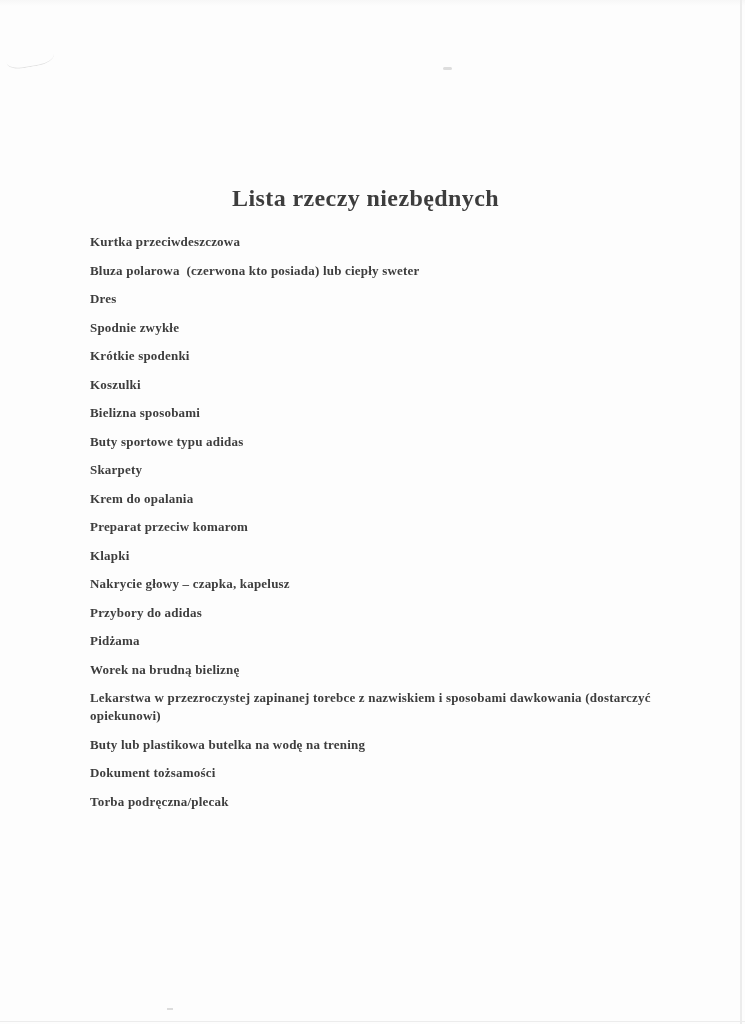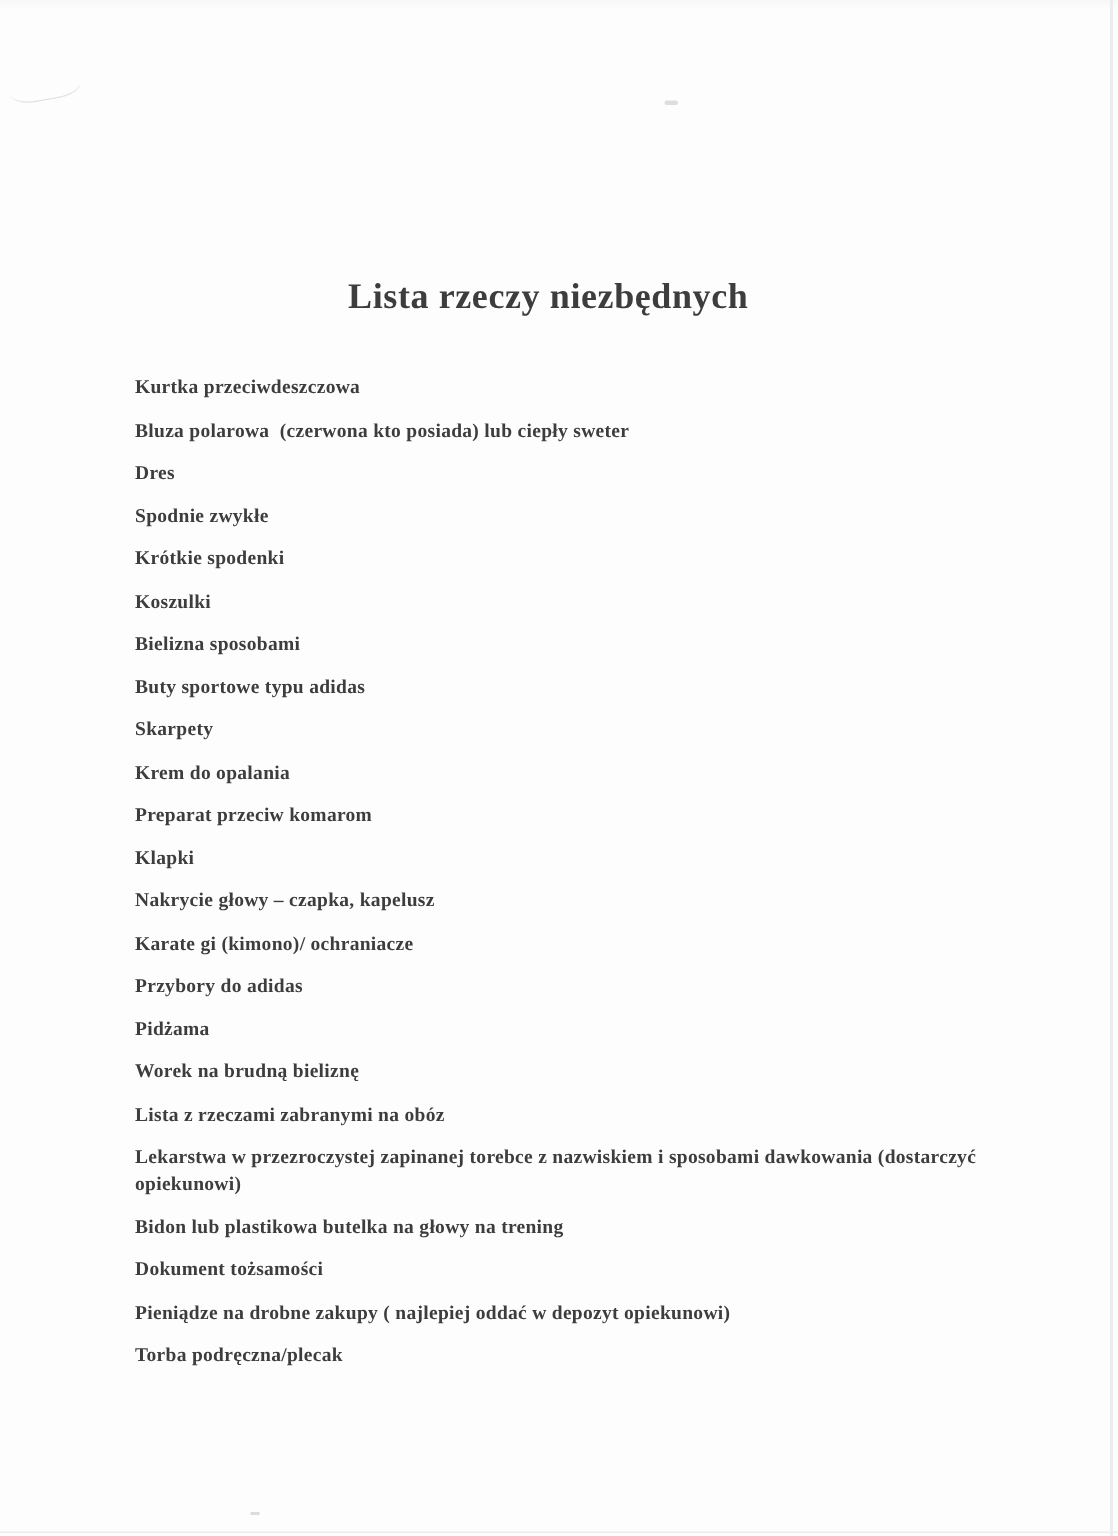--- a/index.html
+++ b/index.html
@@ -29,21 +29,21 @@
     font-weight: bold;
     color: var(--ink);
     text-align: center;
     margin: 184px -45px 0 -90px;
     position: relative;
     left: -7px;
     letter-spacing: 0.4px;
     line-height: 28px;
   }
   .items {
-    margin-top: 37px;
+    margin-top: 21px;
   }
   .item {
     font-size: 13px;
     font-weight: bold;
     color: var(--ink);
     line-height: 18px;
     margin: 0 0 10.5px 0;
     white-space: pre-wrap;
     letter-spacing: 0.2px;
   }
@@ -97,30 +97,27 @@
       <p class="item">Spodnie zwykłe</p>
       <p class="item">Krótkie spodenki</p>
       <p class="item">Koszulki</p>
       <p class="item">Bielizna sposobami</p>
       <p class="item">Buty sportowe typu adidas</p>
       <p class="item">Skarpety</p>
       <p class="item">Krem do opalania</p>
       <p class="item">Preparat przeciw komarom</p>
       <p class="item">Klapki</p>
       <p class="item">Nakrycie głowy – czapka, kapelusz</p>
-      <p class="item">Karate gi (kimono)/ ochraniacze</p>
       <p class="item">Przybory do adidas</p>
       <p class="item">Pidżama</p>
       <p class="item">Worek na brudną bieliznę</p>
-      <p class="item">Lista z rzeczami zabranymi na obóz</p>
       <p class="item">Lekarstwa w przezroczystej zapinanej torebce z nazwiskiem i sposobami dawkowania (dostarczyć
 opiekunowi)</p>
-      <p class="item">Bidon lub plastikowa butelka na głowy na trening</p>
+      <p class="item">Buty lub plastikowa butelka na wodę na trening</p>
       <p class="item">Dokument tożsamości</p>
-      <p class="item">Pieniądze na drobne zakupy ( najlepiej oddać w depozyt opiekunowi)</p>
       <p class="item">Torba podręczna/plecak</p>
     </div>
 </div>
 
 <div class="artifact edge-top"></div>
 <div class="artifact edge-right"></div>
 <div class="artifact edge-bottom"></div>
 <div class="artifact squiggle"></div>
 <div class="artifact dash"></div>
 <div class="artifact speck"></div>

